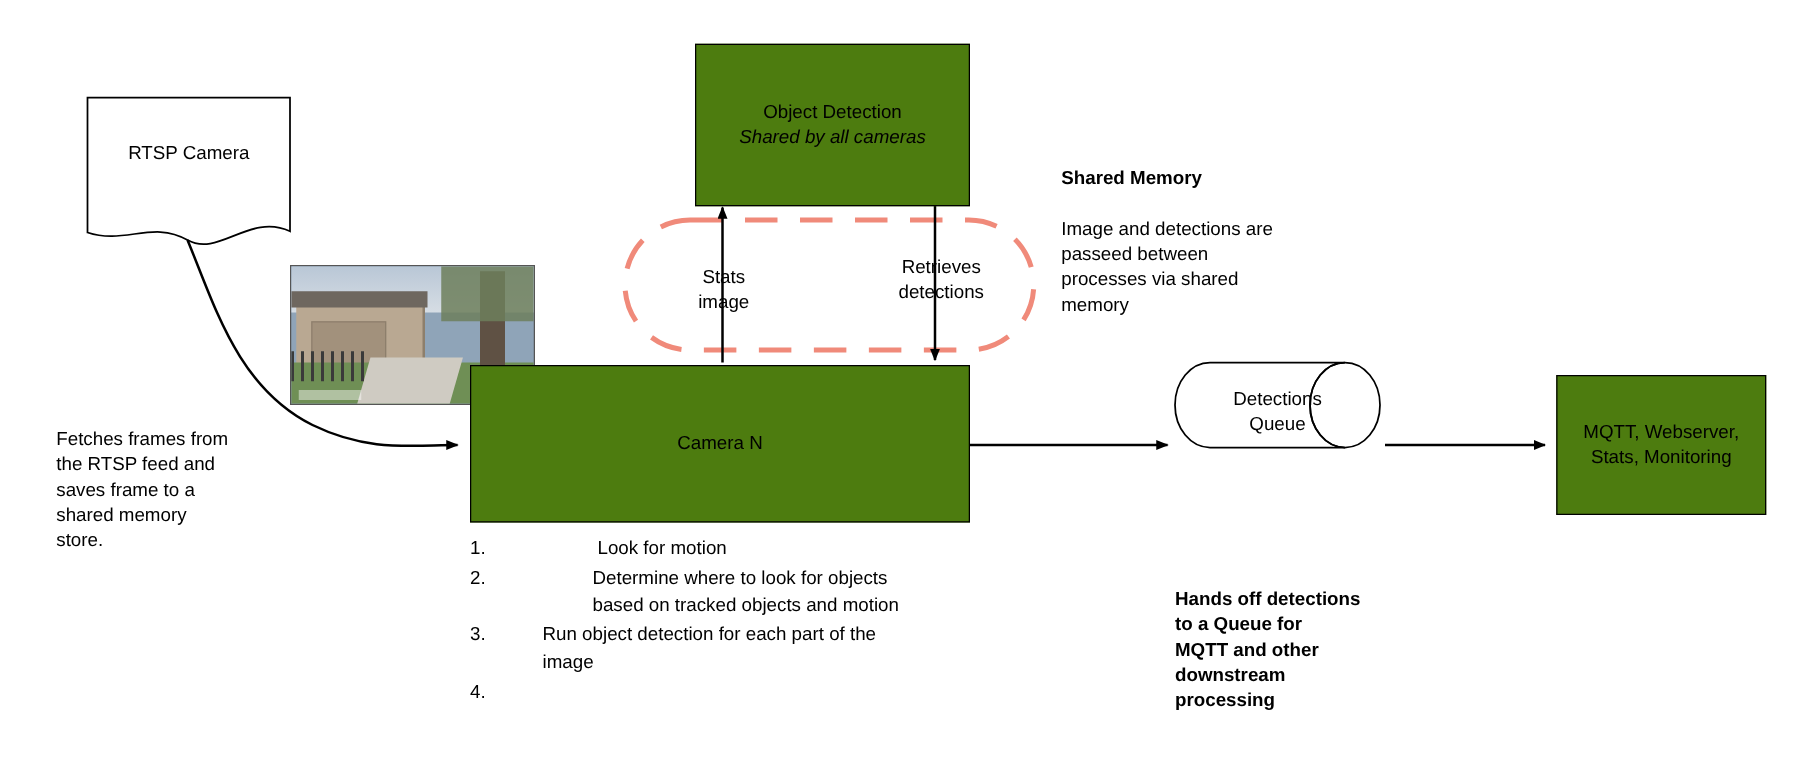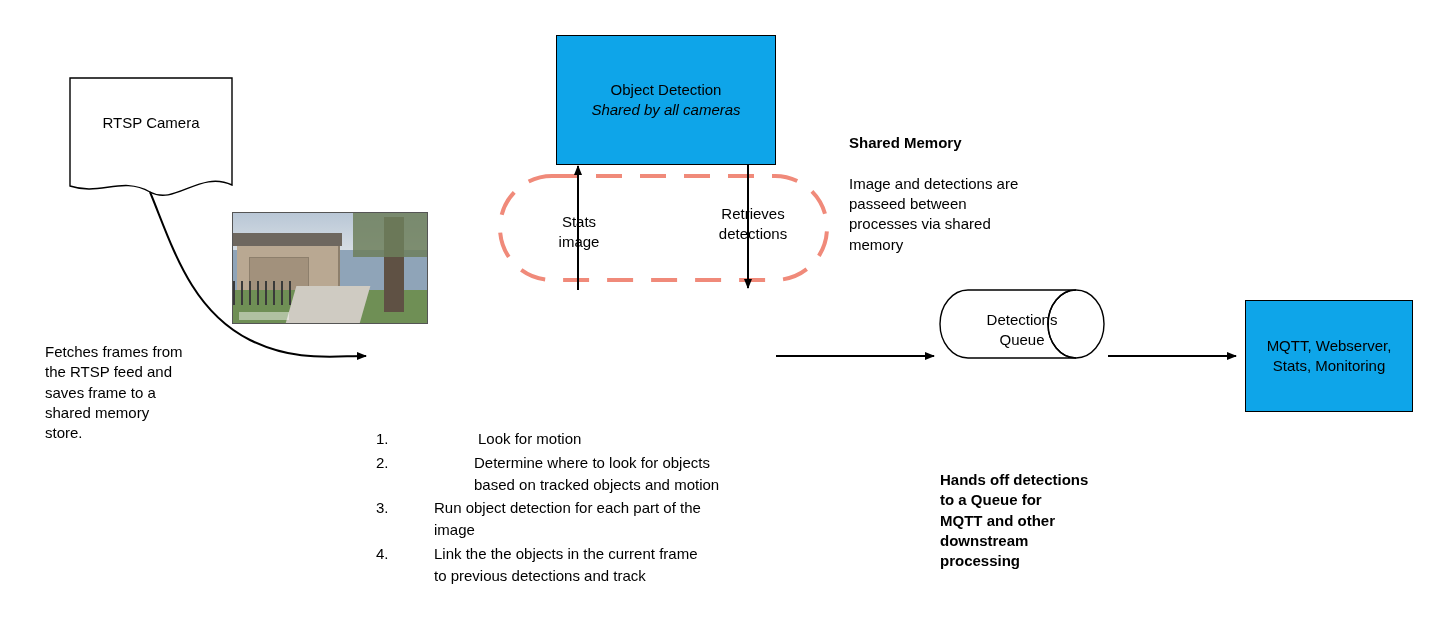--- a/index.html
+++ b/index.html
@@ -14,21 +14,21 @@
   #canvas {
     position: relative;
     width: 1448px;
     height: 625px;
     overflow: hidden;
     background: #ffffff;
   }
   .node {
     position: absolute;
     box-sizing: border-box;
-    background: #0ea5e9;
+    background: #4d7c0f;
     border: 1px solid #000000;
     display: flex;
     flex-direction: column;
     align-items: center;
     justify-content: center;
     text-align: center;
     font-size: 15px;
     line-height: 1.35;
   }
   .node .sub {
@@ -144,20 +144,23 @@
     <div style="position:absolute;left:0%;top:18%;width:56%;height:12%;background:#6e675f;"></div>
     <div style="position:absolute;left:8%;top:40%;width:30%;height:30%;background:#a2917c;border:1px solid #8d7f6c;"></div>
     <div style="position:absolute;left:0;top:70%;width:100%;height:30%;background:#6f8f55;"></div>
     <div style="position:absolute;left:30%;top:66%;width:38%;height:34%;background:#cfcbc2;transform:skewX(-16deg);"></div>
     <div style="position:absolute;left:0;top:62%;width:32%;height:22%;background:repeating-linear-gradient(90deg,#3a3a3a 0 2px,transparent 2px 8px);"></div>
     <div style="position:absolute;left:78%;top:4%;width:10%;height:86%;background:#5f5144;"></div>
     <div style="position:absolute;left:62%;top:0%;width:38%;height:40%;background:#6d7f5c;opacity:.85;"></div>
     <div style="position:absolute;left:3%;bottom:3%;width:26%;height:7%;background:rgba(255,255,255,.45);"></div>
   </div>
 
+  <div class="node" style="left:376px; top:292px; width:400px; height:126px;">
+    <span>Camera N</span>
+  </div>
 
   <div class="node" style="left:962px; top:310px; width:120px; height:40px; background:transparent; border:none;">
     <span style="white-space:pre-line;">Detections
 Queue</span>
   </div>
 
   <div class="node" style="left:1245px; top:300px; width:168px; height:112px;">
     <span style="white-space:pre-line;">MQTT, Webserver,
 Stats, Monitoring</span>
   </div>
@@ -198,19 +201,17 @@
         <span class="txt" style="white-space:pre-line;margin-left:40px;">Determine where to look for objects
 based on tracked objects and motion</span>
       </li>
       <li>
         <span class="num">3.</span>
         <span class="txt" style="white-space:pre-line;">Run object detection for each part of the
 image</span>
       </li>
       <li>
         <span class="num">4.</span>
-        <span class="txt" style="white-space:pre-line;">Link the the objects in the current frame
-to previous detections and track</span>
       </li>
     </ol>
   </div>
 
 </div>
 
 </body></html>

